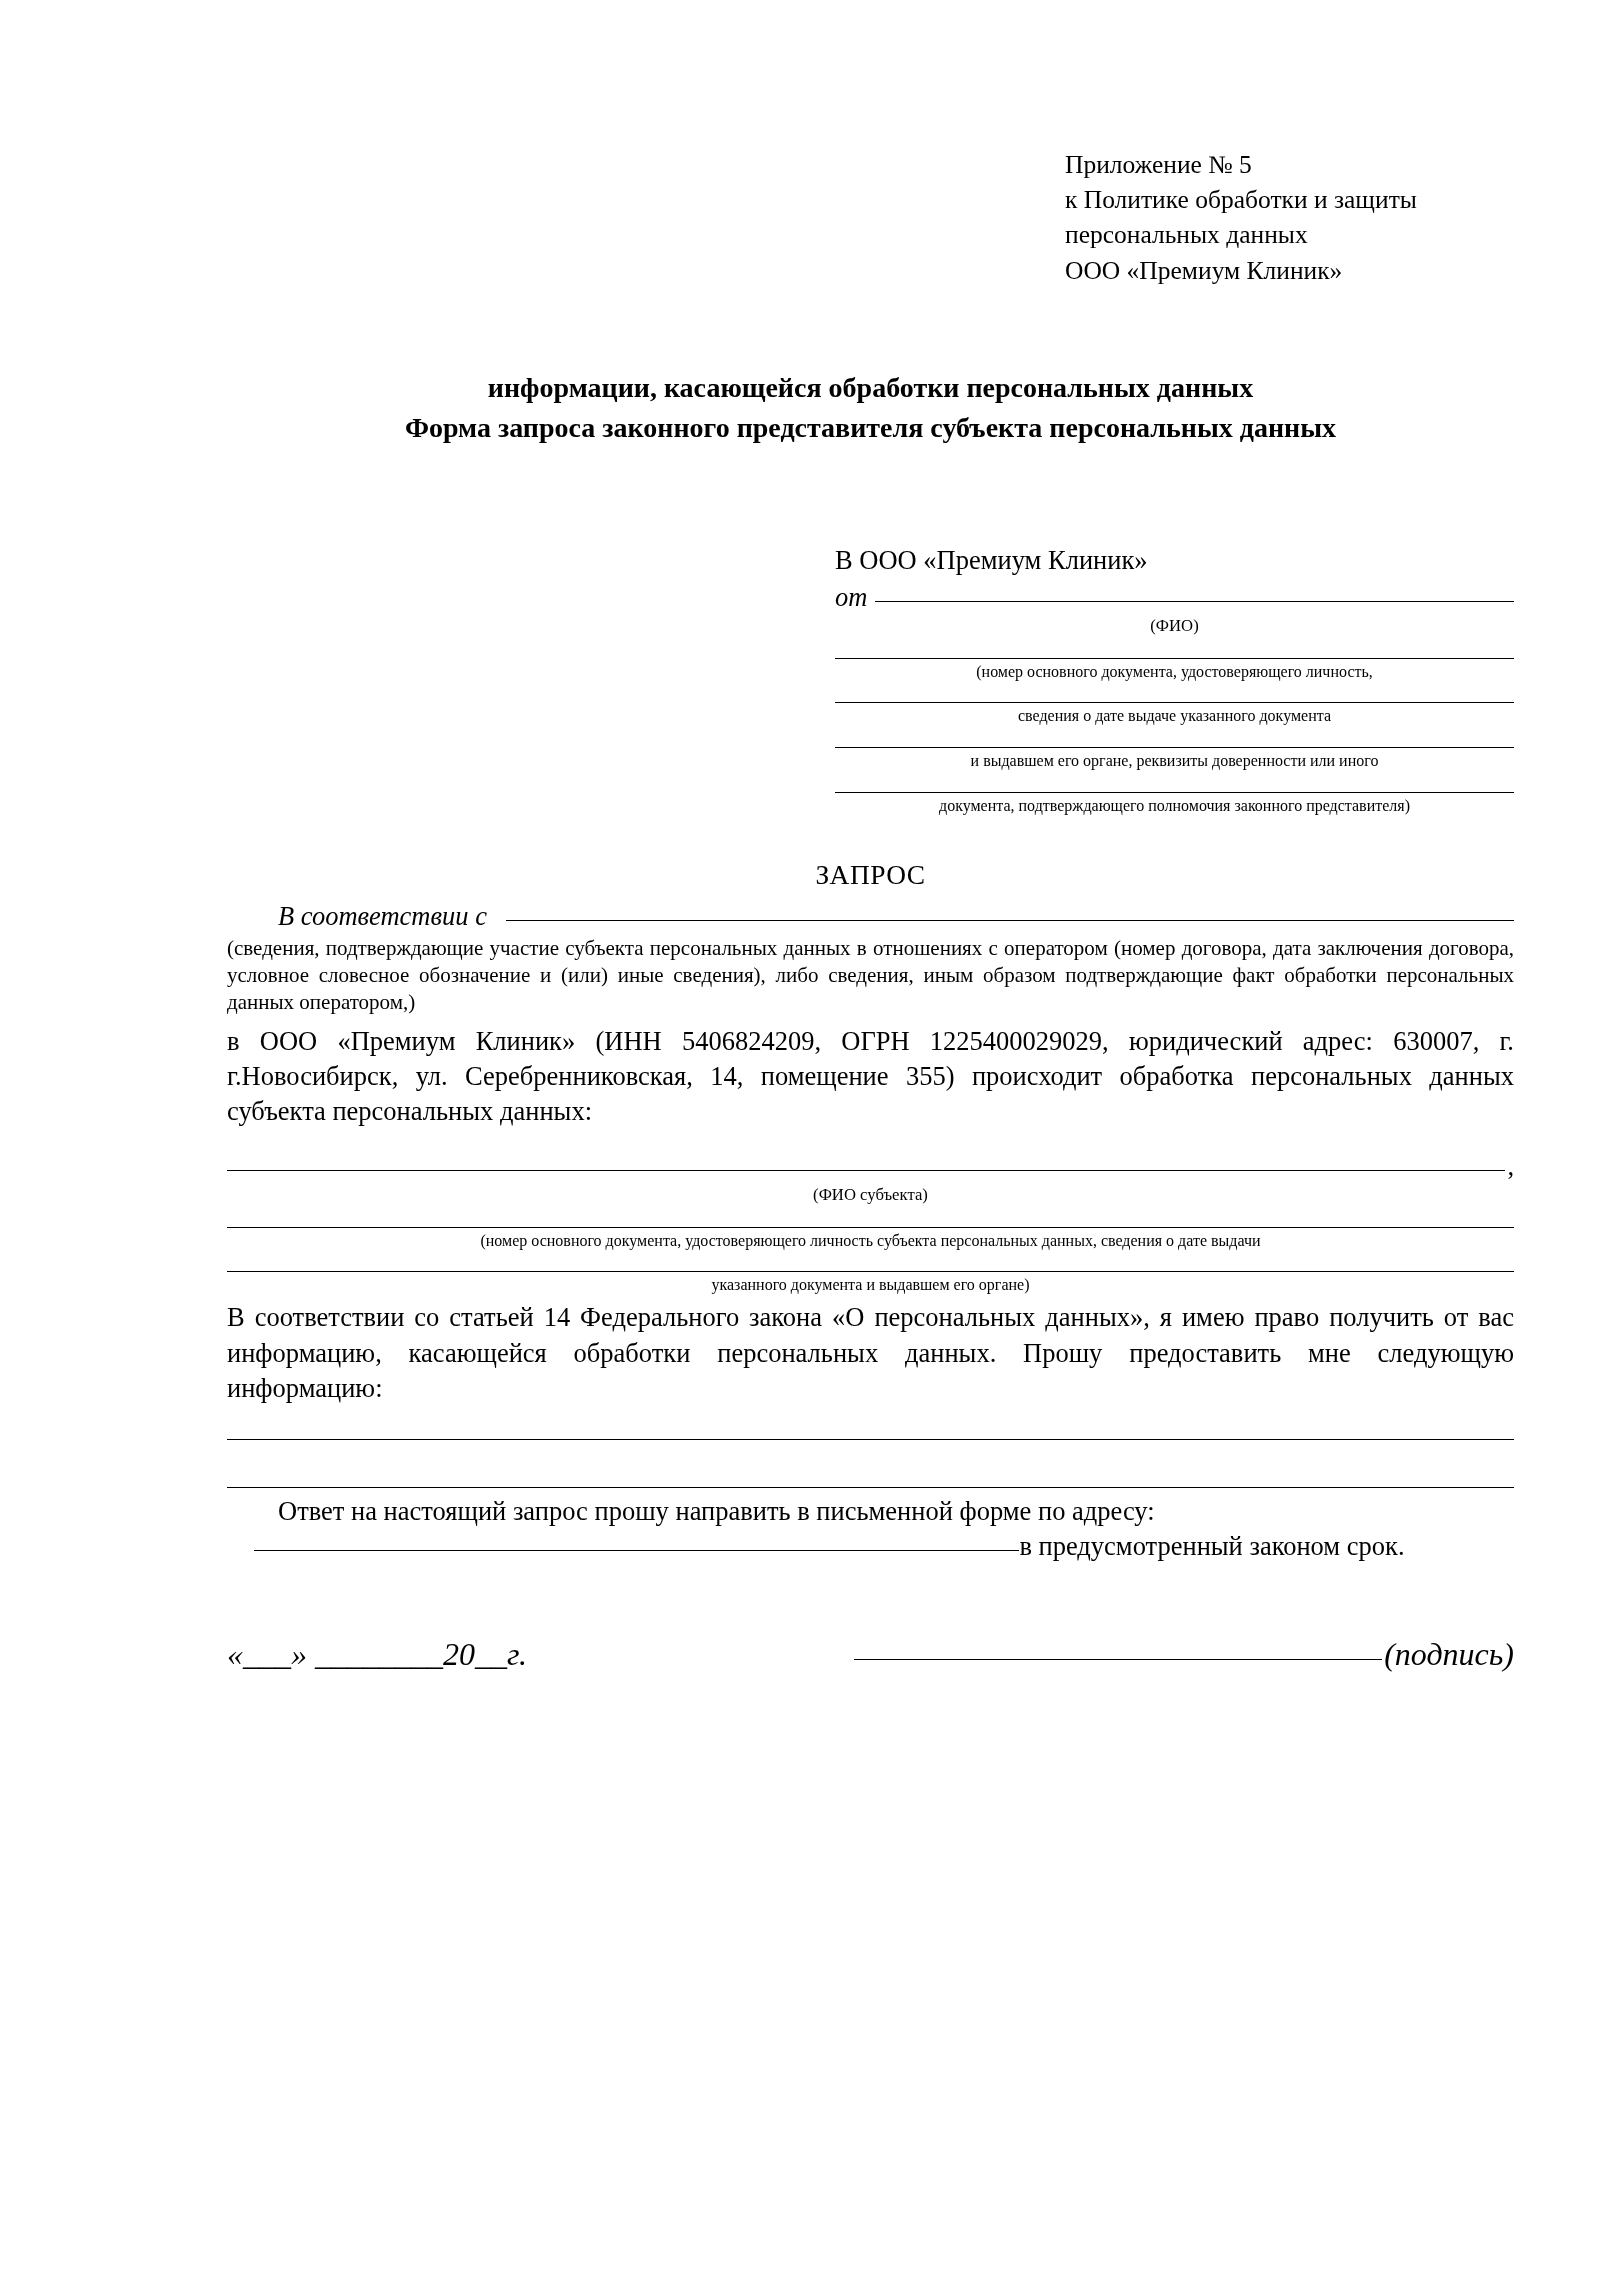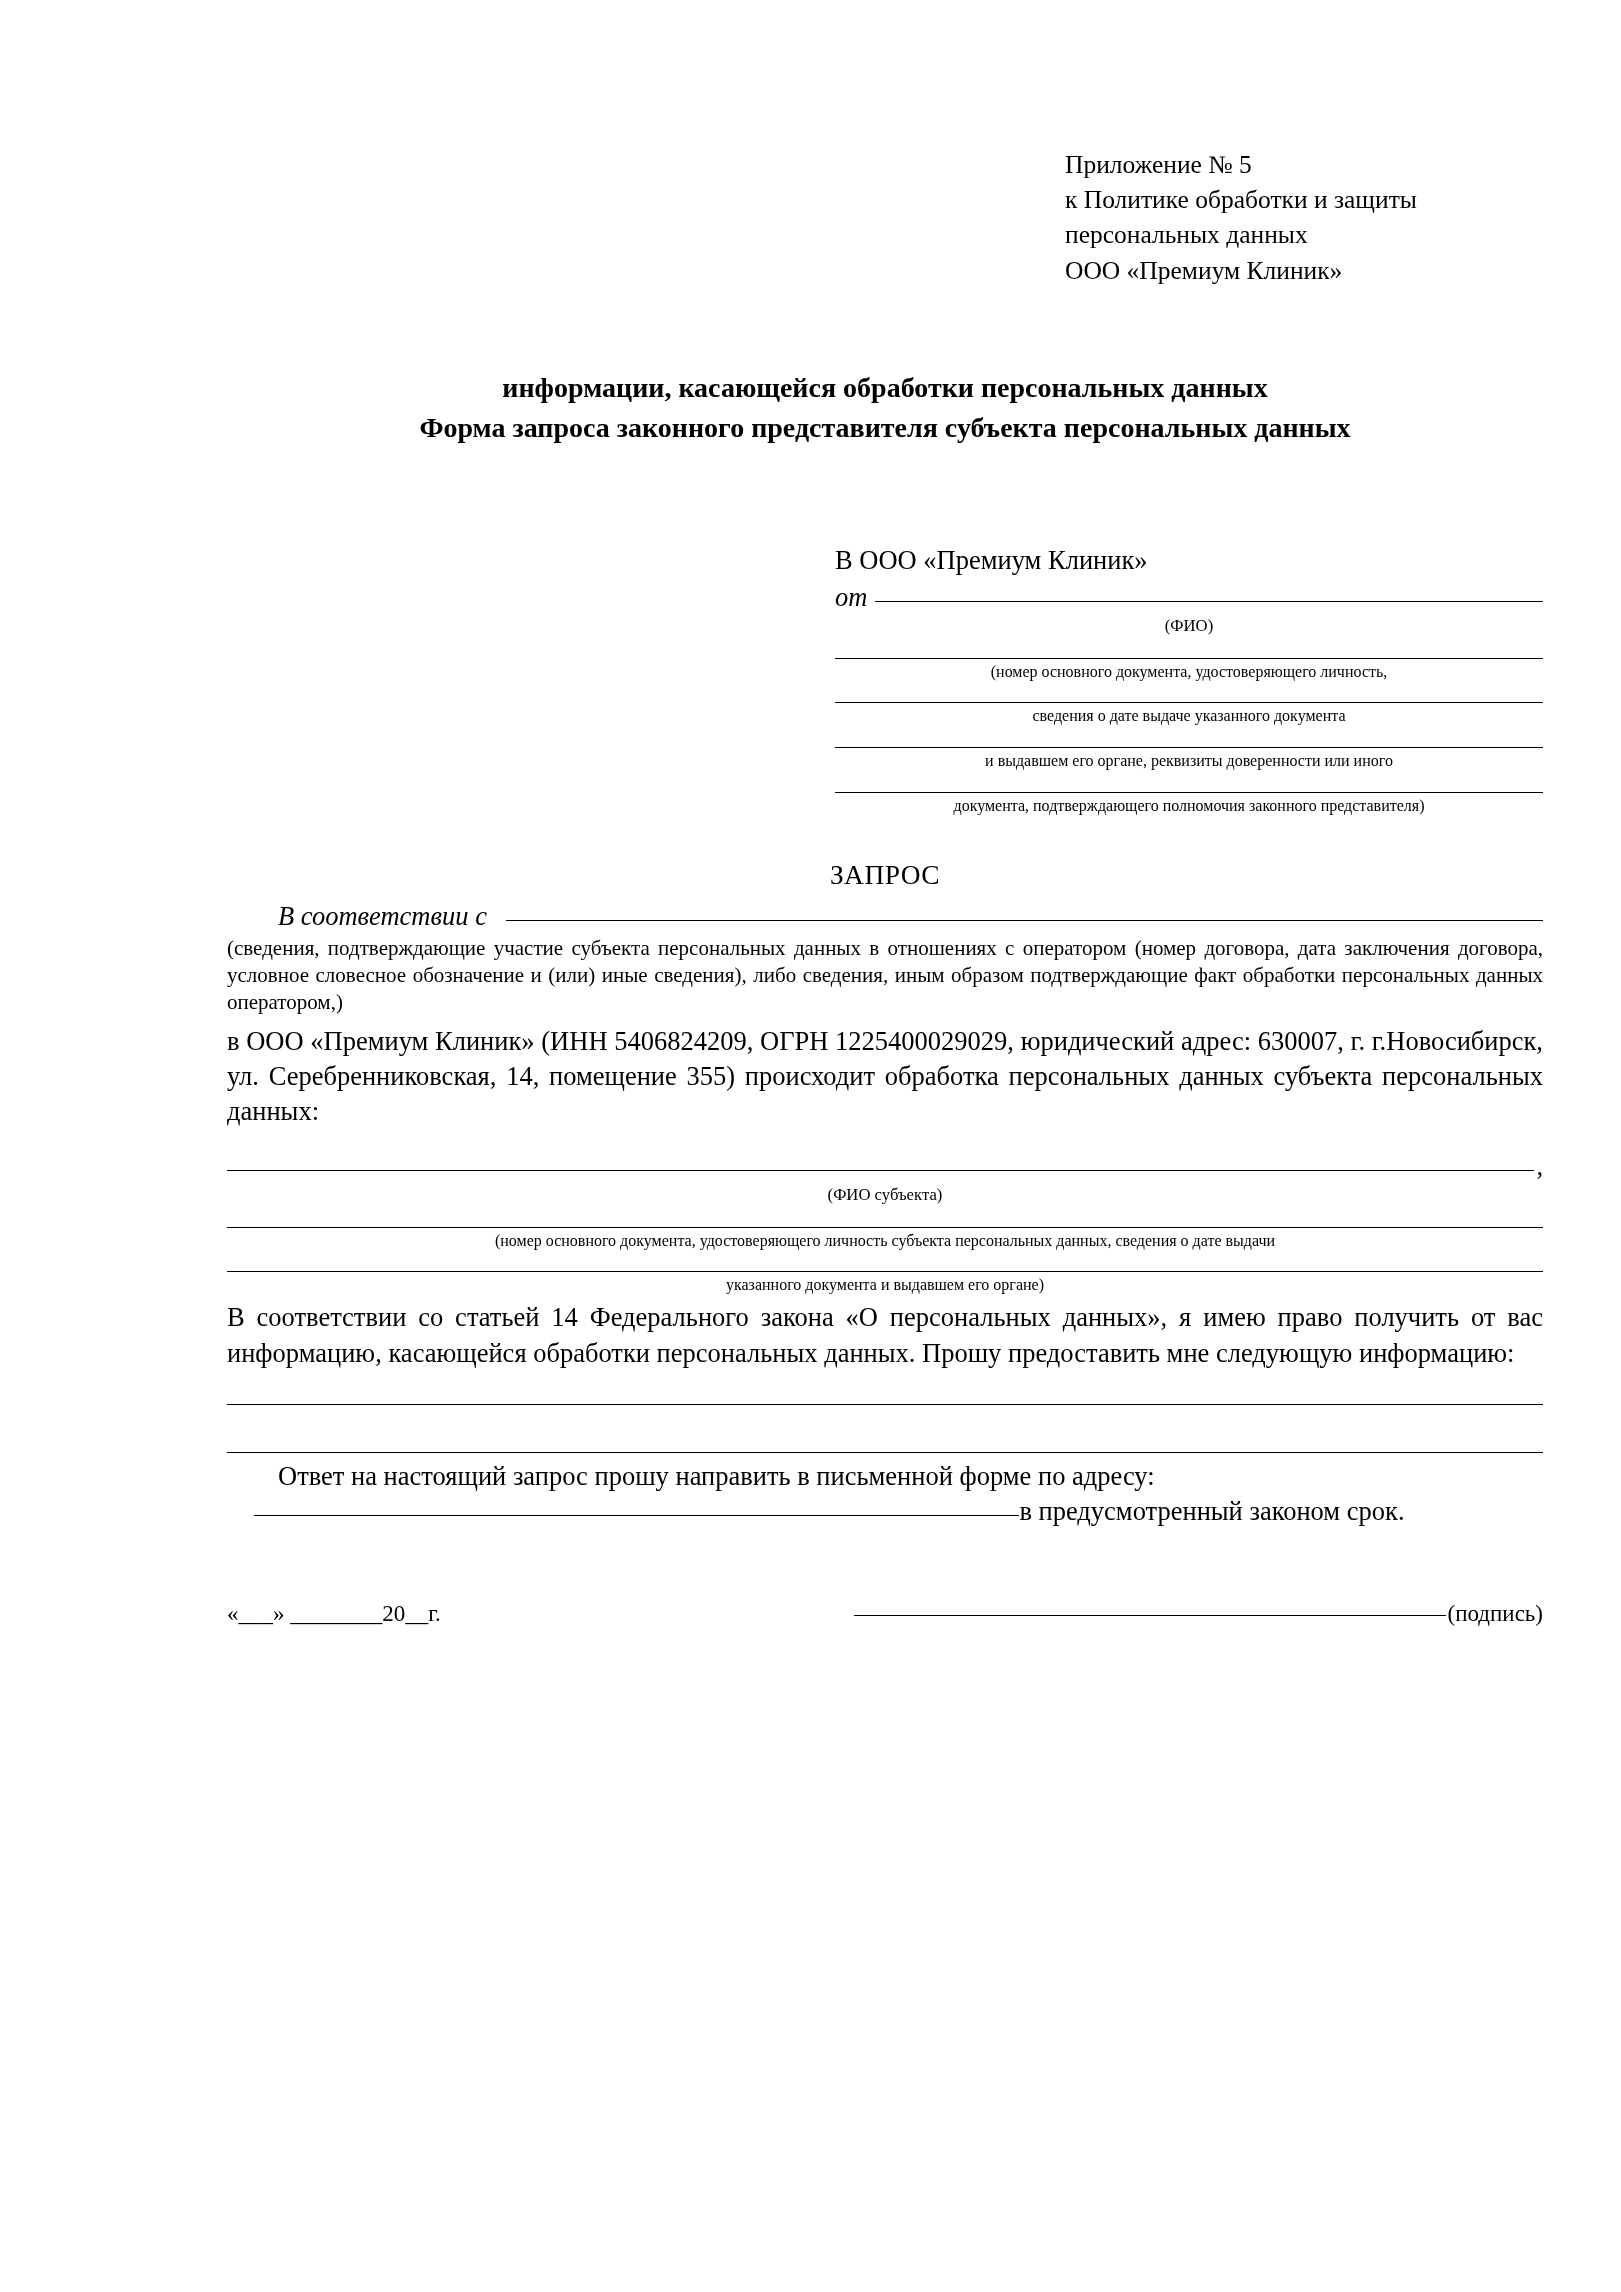--- a/index.html
+++ b/index.html
@@ -13,21 +13,21 @@
     font-family: "Liberation Serif", serif;
     color: #000000;
     position: relative;
     overflow: hidden;
   }
   .page {
     position: relative;
     width: 1621px;
     height: 2293px;
     box-sizing: border-box;
-    padding: 147px 78px 0 227px;
+    padding: 147px 107px 0 227px;
   }
 
   
   .header-block {
     margin-left: 838px;
     font-size: 25.5px;
     line-height: 1.38;
   }
   .header-block div { white-space: nowrap; }
 
@@ -95,21 +95,22 @@
   .mini-note {
     font-size: 21px;
     line-height: 1.28;
     text-align: justify;
   }
 
   .sig-row {
     margin-top: 74px;
     display: flex;
     align-items: flex-start;
-    font-size: 23px;
+    font-size: 32px;
+    font-style: italic;
   }
   .sig-left { width: 627px; }
   .sig-right { flex: 1 1 auto; display: flex; align-items: baseline; }
   .sig-rule {
     flex: 1 1 auto;
     border-bottom: 1.8px solid #000;
     height: 0;
     position: relative;
     top: -4.9px;
     margin-right: 2px;

